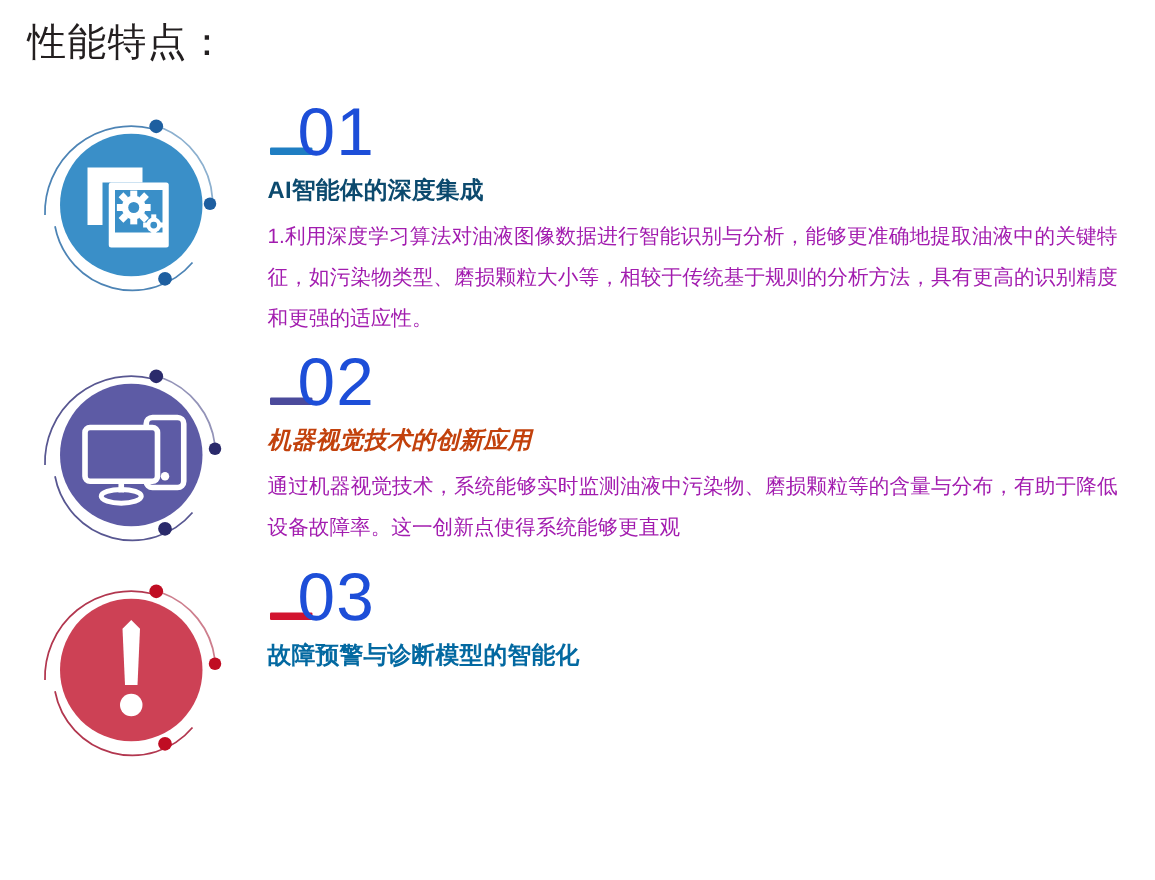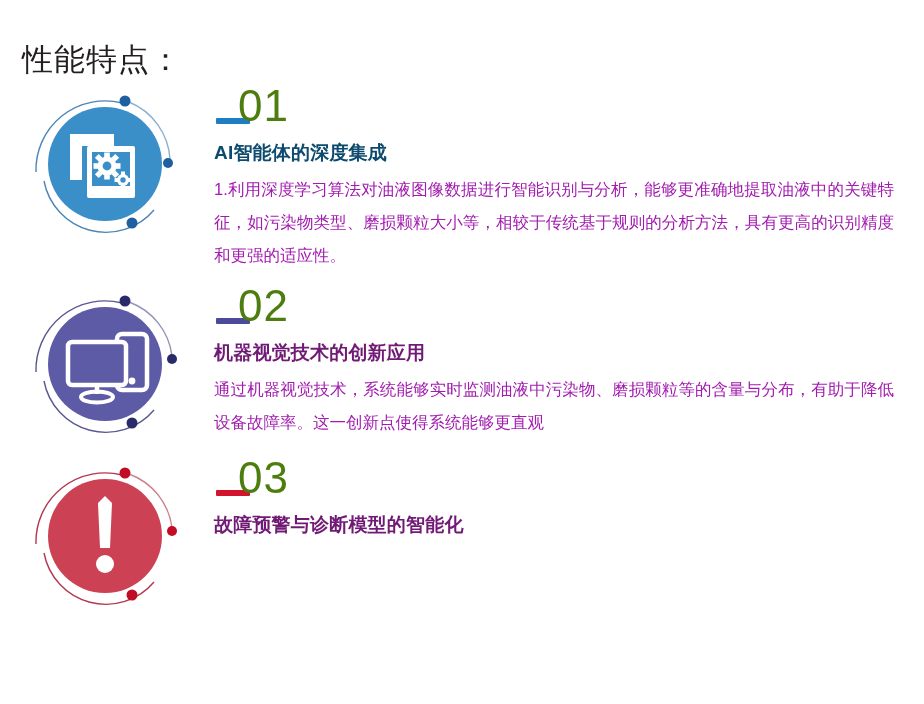--- a/index.html
+++ b/index.html
@@ -20,21 +20,20 @@
   
   .page-title {
     position: absolute;
     left: 22px;
     top: 14px;
     font-size: 31px;
     line-height: 40px;
     color: #231f20;
     letter-spacing: 1px;
     font-weight: 400;
-    margin-top: 26px;
   }
 
   
   .feature {
     position: absolute;
     left: 0;
     width: 924px;
   }
   .feature.f1 { top: 84px;  height: 190px; }
   .feature.f2 { top: 284px; height: 170px; padding-left: 37px; }
@@ -67,23 +66,23 @@
     left: 2px;
     top: 34px;
     width: 34px;
     height: 6px;
     border-radius: 1px;
   }
   .num-text {
     position: absolute;
     left: 24px;
     top: -6px;
-    font-size: 44px;
+    font-size: 54px;
     line-height: 56px;
-    color: #4d7c0f;
+    color: #1d4ed8;
     font-weight: 400;
     letter-spacing: 1px;
   }
 
   .sec-title {
     margin-top: 4px;
     font-size: 19px;
     line-height: 26px;
     font-weight: 700;
     letter-spacing: 0.2px;
@@ -97,24 +96,24 @@
     width: 680px;
     text-align: justify;
     text-justify: inter-ideograph;
   }
 
   
   .f1 .num-dash { background: #1f7ec2; }
   .f1 .sec-title { color: #0c4a6e; }
 
   .f2 .num-dash { background: #4b4a9b; }
-  .f2 .sec-title { color: #701a75; }
+  .f2 .sec-title { color: #c2410c; font-style: italic; }
 
   .f3 .num-dash { background: #d2142f; }
-  .f3 .sec-title { color: #701a75; font-family: Liberation Serif, serif; }
+  .f3 .sec-title { color: #0369a1; font-family: Liberation Serif, serif; }
 </style>
 </head>
 <body>
 
 <div class="page">
 
   <div class="page-title">性能特点：</div>
 
   <div class="feature f1">
 

